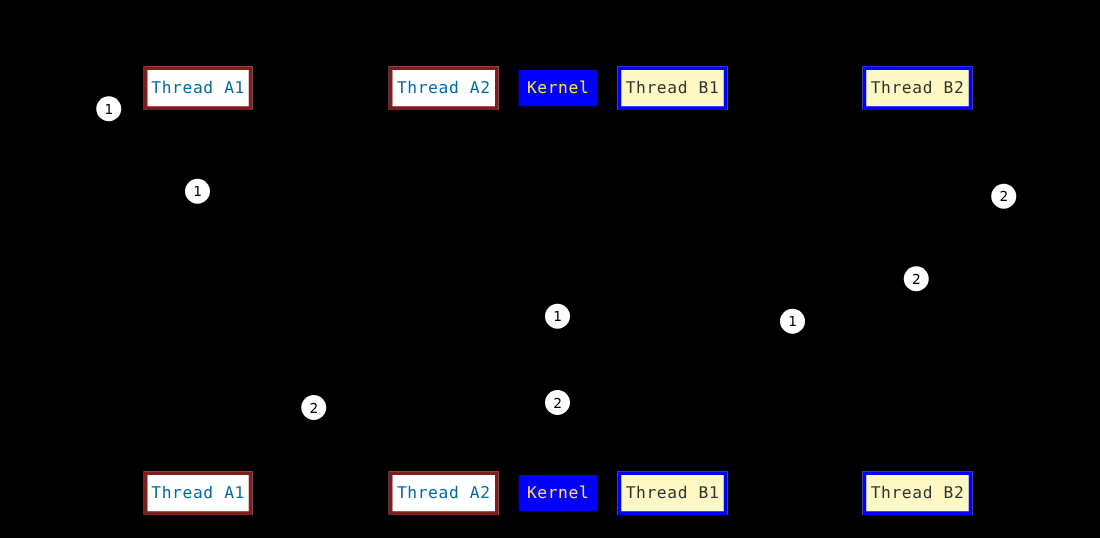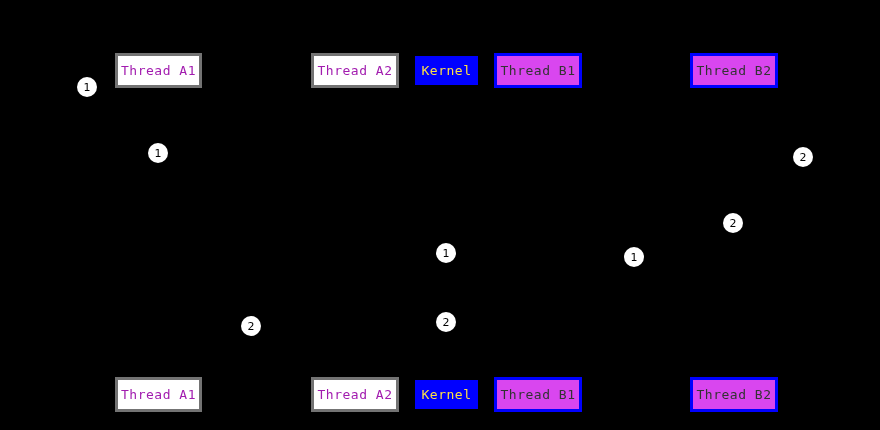--- a/index.html
+++ b/index.html
@@ -25,25 +25,25 @@
     align-items: center;
     justify-content: center;
     white-space: nowrap;
     font-family: "DejaVu Sans Mono", "Liberation Mono", monospace;
     font-size: 13px;
     letter-spacing: 0.5px;
     line-height: 1;
   }
   .participant.style-red {
     background: #ffffff;
-    border: 3px solid #737373;
-    color: #a21caf;
+    border: 3px solid #7f1d1d;
+    color: #0369a1;
   }
   .participant.style-blue-outline {
-    background: #d946ef;
+    background: #fef9c3;
     border: 3px solid #0000ff;
     color: #333333;
   }
   .participant.style-blue-filled {
     background: #0000ff;
     border: 0px solid #0000ff;
     color: #fde047;
   }
 
   

